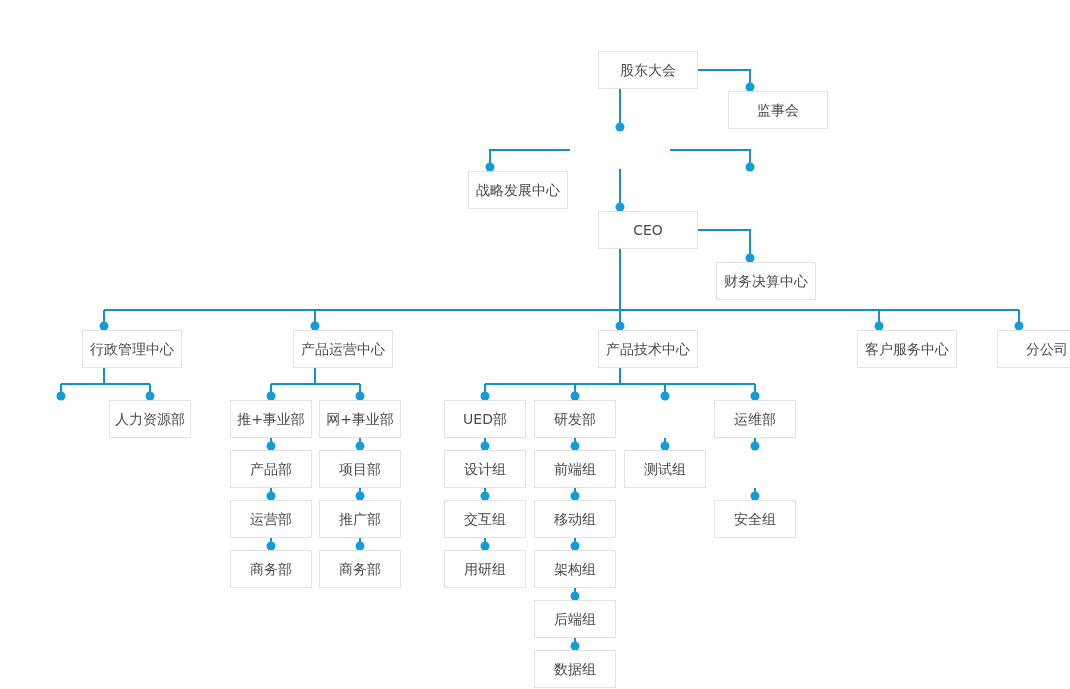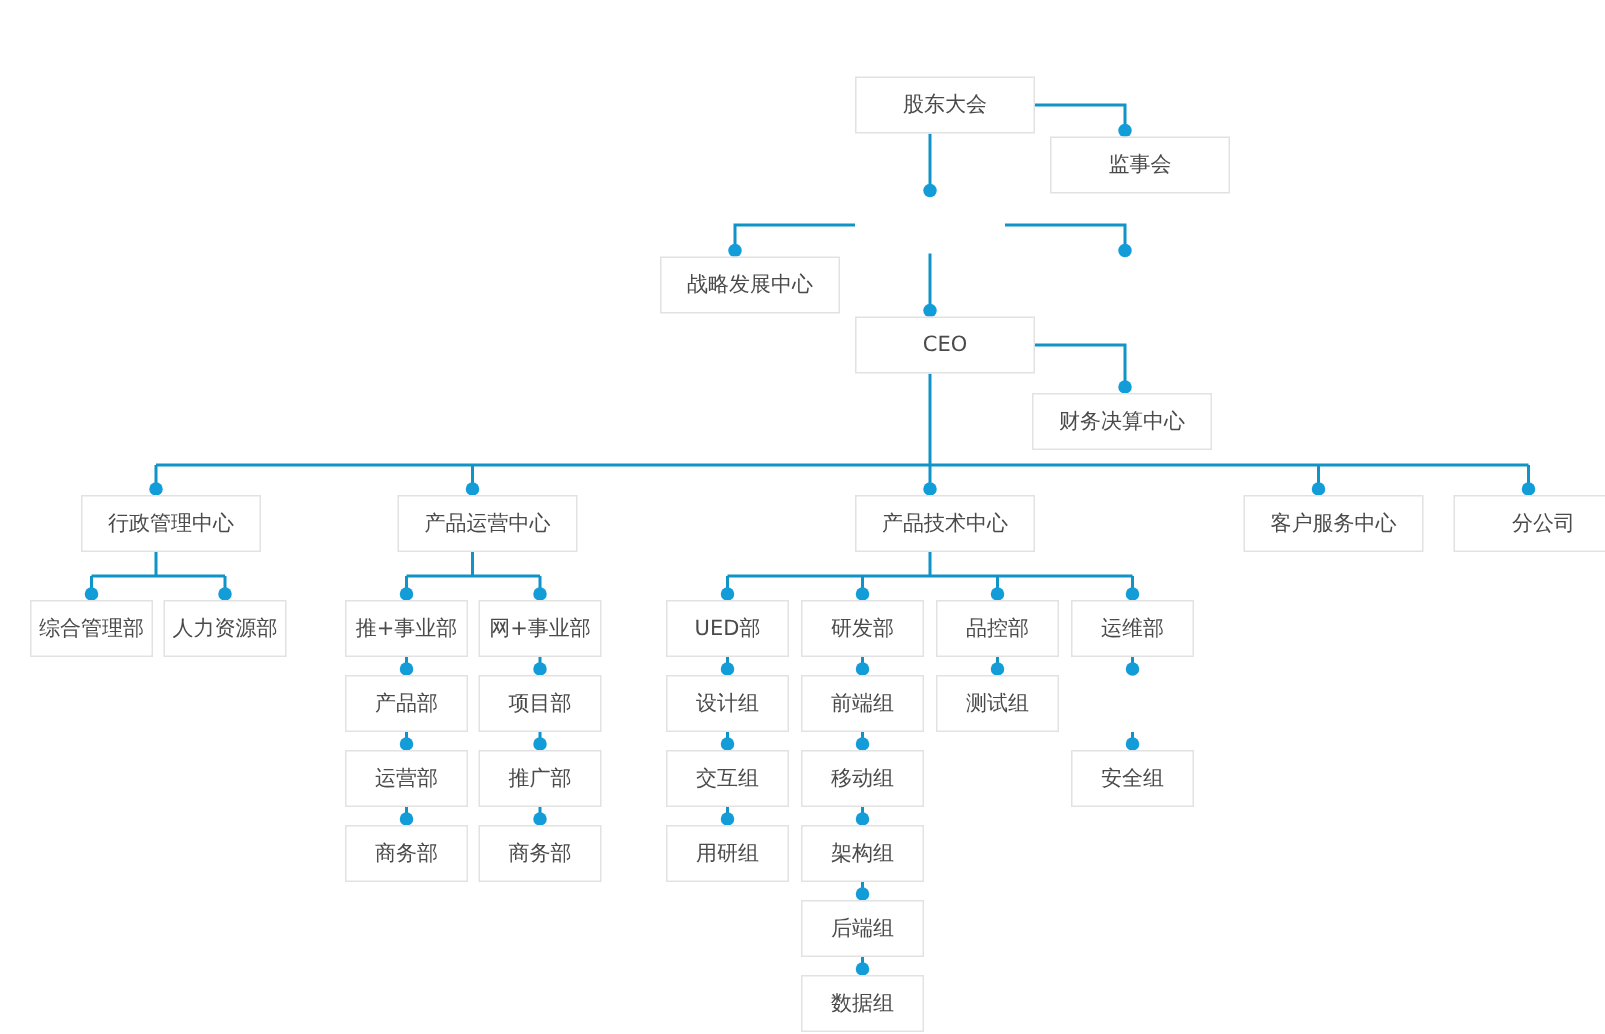--- a/index.html
+++ b/index.html
@@ -40,21 +40,21 @@
     height: 38px;
     line-height: 36px;
     text-align: center;
     background: var(--box-bg);
     border: 1px solid var(--box-border);
     color: var(--text);
     font-size: 14px;
     white-space: nowrap;
     cursor: default;
   }
-  .w100 { width: 120px; }
+  .w100 { width: 100px; margin-left: 28px; }
   .w82  { width: 82px; }
 </style>
 </head>
 <body>
 
 <div class="chart-canvas">
 
   <svg class="wires-svg" viewBox="0 0 1070 689" xmlns="http://www.w3.org/2000/svg">
     <g>
 
@@ -127,35 +127,33 @@
   <div class="node w100" style="left:440px;top:171px">战略发展中心</div>
   <div class="node w100" style="left:570px;top:211px">CEO</div>
   <div class="node w100" style="left:688px;top:262px">财务决算中心</div>
 
   <div class="node w100" style="left:54px;top:330px">行政管理中心</div>
   <div class="node w100" style="left:265px;top:330px">产品运营中心</div>
   <div class="node w100" style="left:570px;top:330px">产品技术中心</div>
   <div class="node w100" style="left:829px;top:330px">客户服务中心</div>
   <div class="node w100" style="left:969px;top:330px">分公司</div>
 
-  <div class="node w82" style="left:20px;top:400px">综合管理部</div>
   <div class="node w82" style="left:109px;top:400px">人力资源部</div>
 
   <div class="node w82" style="left:230px;top:400px">推+事业部</div>
   <div class="node w82" style="left:319px;top:400px">网+事业部</div>
   <div class="node w82" style="left:230px;top:450px">产品部</div>
   <div class="node w82" style="left:319px;top:450px">项目部</div>
   <div class="node w82" style="left:230px;top:500px">运营部</div>
   <div class="node w82" style="left:319px;top:500px">推广部</div>
   <div class="node w82" style="left:230px;top:550px">商务部</div>
   <div class="node w82" style="left:319px;top:550px">商务部</div>
 
   <div class="node w82" style="left:444px;top:400px">UED部</div>
   <div class="node w82" style="left:534px;top:400px">研发部</div>
-  <div class="node w82" style="left:624px;top:400px">品控部</div>
   <div class="node w82" style="left:714px;top:400px">运维部</div>
 
   <div class="node w82" style="left:444px;top:450px">设计组</div>
   <div class="node w82" style="left:534px;top:450px">前端组</div>
   <div class="node w82" style="left:624px;top:450px">测试组</div>
 
   <div class="node w82" style="left:444px;top:500px">交互组</div>
   <div class="node w82" style="left:534px;top:500px">移动组</div>
   <div class="node w82" style="left:714px;top:500px">安全组</div>
 

